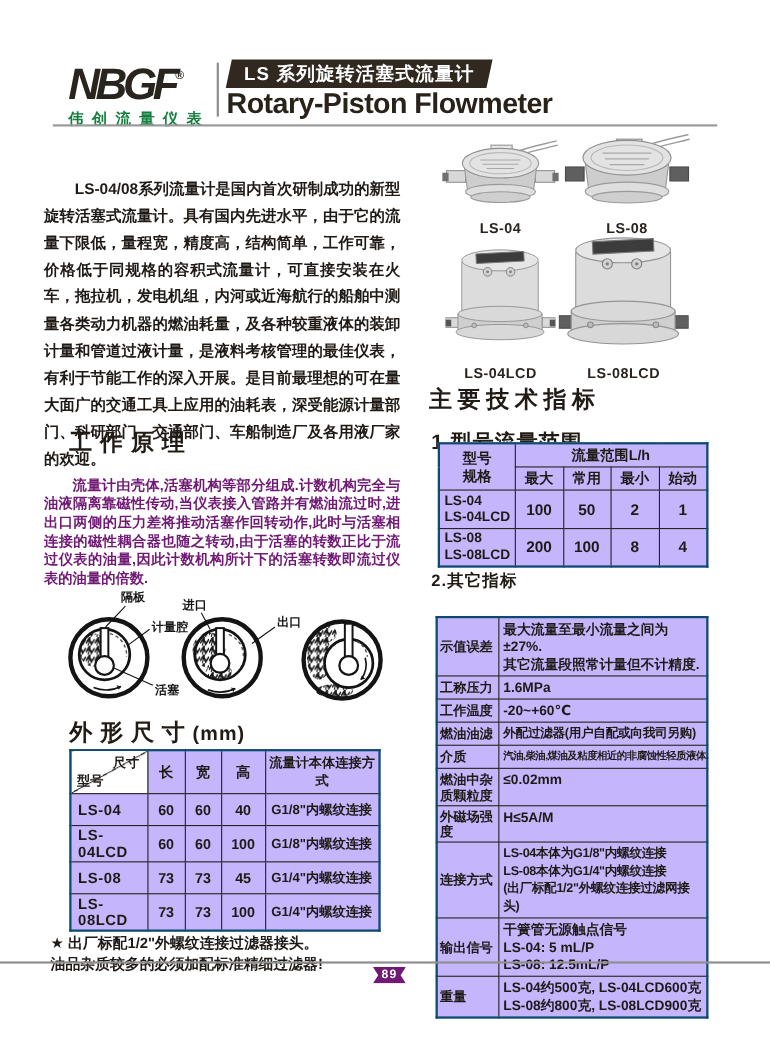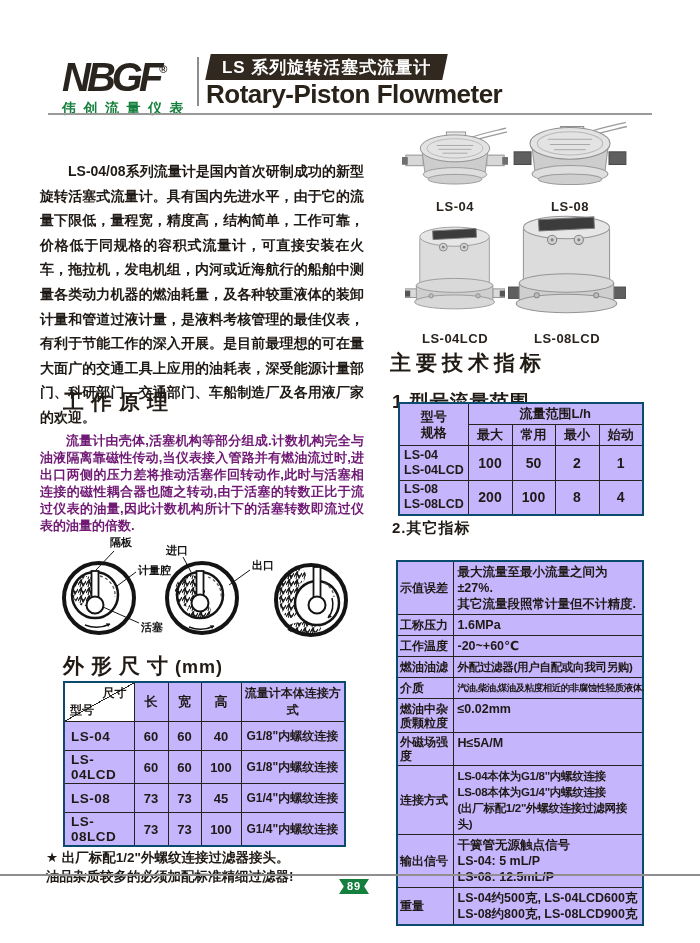--- a/index.html
+++ b/index.html
@@ -62,21 +62,21 @@
 
   
   .product { position:absolute; text-align:center; }
   .product figcaption { font-size:13px; font-weight:600; letter-spacing:0.5px; margin-top:3px; color:#2a241e; }
 
   
   .diagram-wrap { position:absolute; left:38px; top:531px; }
 
   
   .footer-rule { position:absolute; left:0; top:874px; width:700px; height:2px; background:#8f8f8f; }
-  .page-badge { position:absolute; left:339px; top:879px; width:30px; height:15px; background:#15803d;
+  .page-badge { position:absolute; left:339px; top:879px; width:30px; height:15px; background:#701a75;
                 clip-path:polygon(0 0,100% 0,84% 50%,100% 100%,0 100%,16% 50%);
                 color:#fff; font-size:11px; font-weight:800; text-align:center; line-height:15px; letter-spacing:1px; }
 </style>
 </head>
 <body>
 
 <div class="page">
 
   <div class="logo-block">
     <div class="logo-text"><span>NBGF</span><span class="logo-reg">®</span></div>

